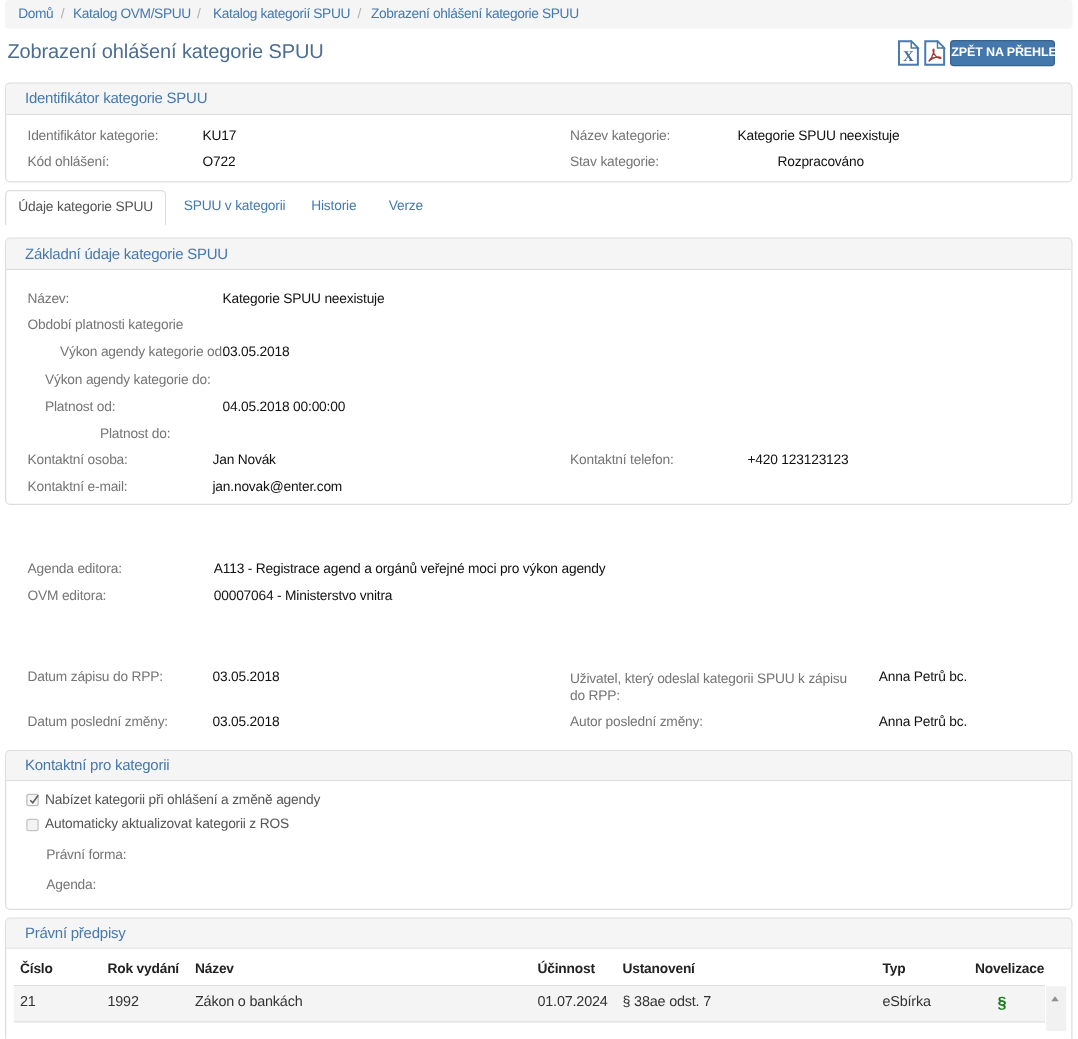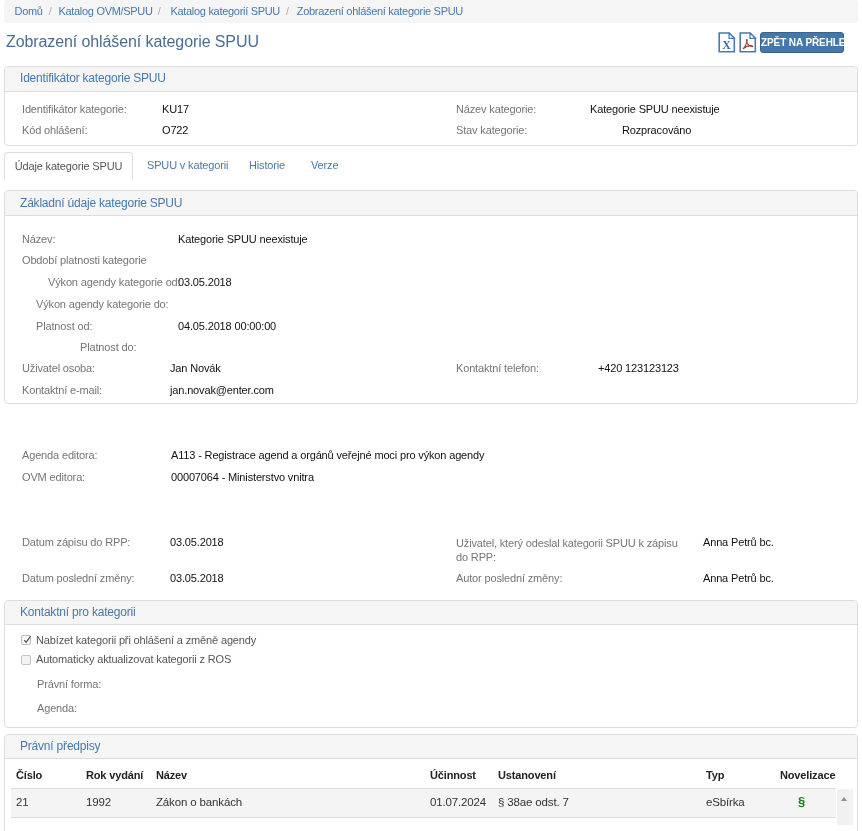--- a/index.html
+++ b/index.html
@@ -59,21 +59,21 @@
 </div>
 <div class="abs lbl" style="left:22px; top:233px;">Název:</div>
 <div class="abs val" style="left:178px; top:233px;">Kategorie SPUU neexistuje</div>
 <div class="abs lbl" style="left:22px; top:254px;">Období platnosti kategorie</div>
 <div class="abs lbl" style="left:48px; top:276px;">Výkon agendy kategorie od:</div>
 <div class="abs val" style="left:178px; top:276px;">03.05.2018</div>
 <div class="abs lbl" style="left:36px; top:298px;">Výkon agendy kategorie do:</div>
 <div class="abs lbl" style="left:36px; top:320px;">Platnost od:</div>
 <div class="abs val" style="left:178px; top:320px;">04.05.2018 00:00:00</div>
 <div class="abs lbl" style="left:36px; top:341px;padding-left:44px;">Platnost do:</div>
-<div class="abs lbl" style="left:22px; top:362px;">Uživatel osoba:</div>
+<div class="abs lbl" style="left:22px; top:362px;">Kontaktní osoba:</div>
 <div class="abs val" style="left:170px; top:362px;">Jan Novák</div>
 <div class="abs lbl" style="left:456px; top:362px;">Kontaktní telefon:</div>
 <div class="abs val" style="left:598px; top:362px;">+420 123123123</div>
 <div class="abs lbl" style="left:22px; top:384px;">Kontaktní e-mail:</div>
 <div class="abs val" style="left:170px; top:384px;">jan.novak@enter.com</div>
 
 <div class="abs lbl" style="left:22px; top:449px;">Agenda editora:</div>
 <div class="abs val" style="left:171px; top:449px;">A113 - Registrace agend a orgánů veřejné moci pro výkon agendy</div>
 <div class="abs lbl" style="left:22px; top:471px;">OVM editora:</div>
 <div class="abs val" style="left:171px; top:471px;">00007064 - Ministerstvo vnitra</div>

